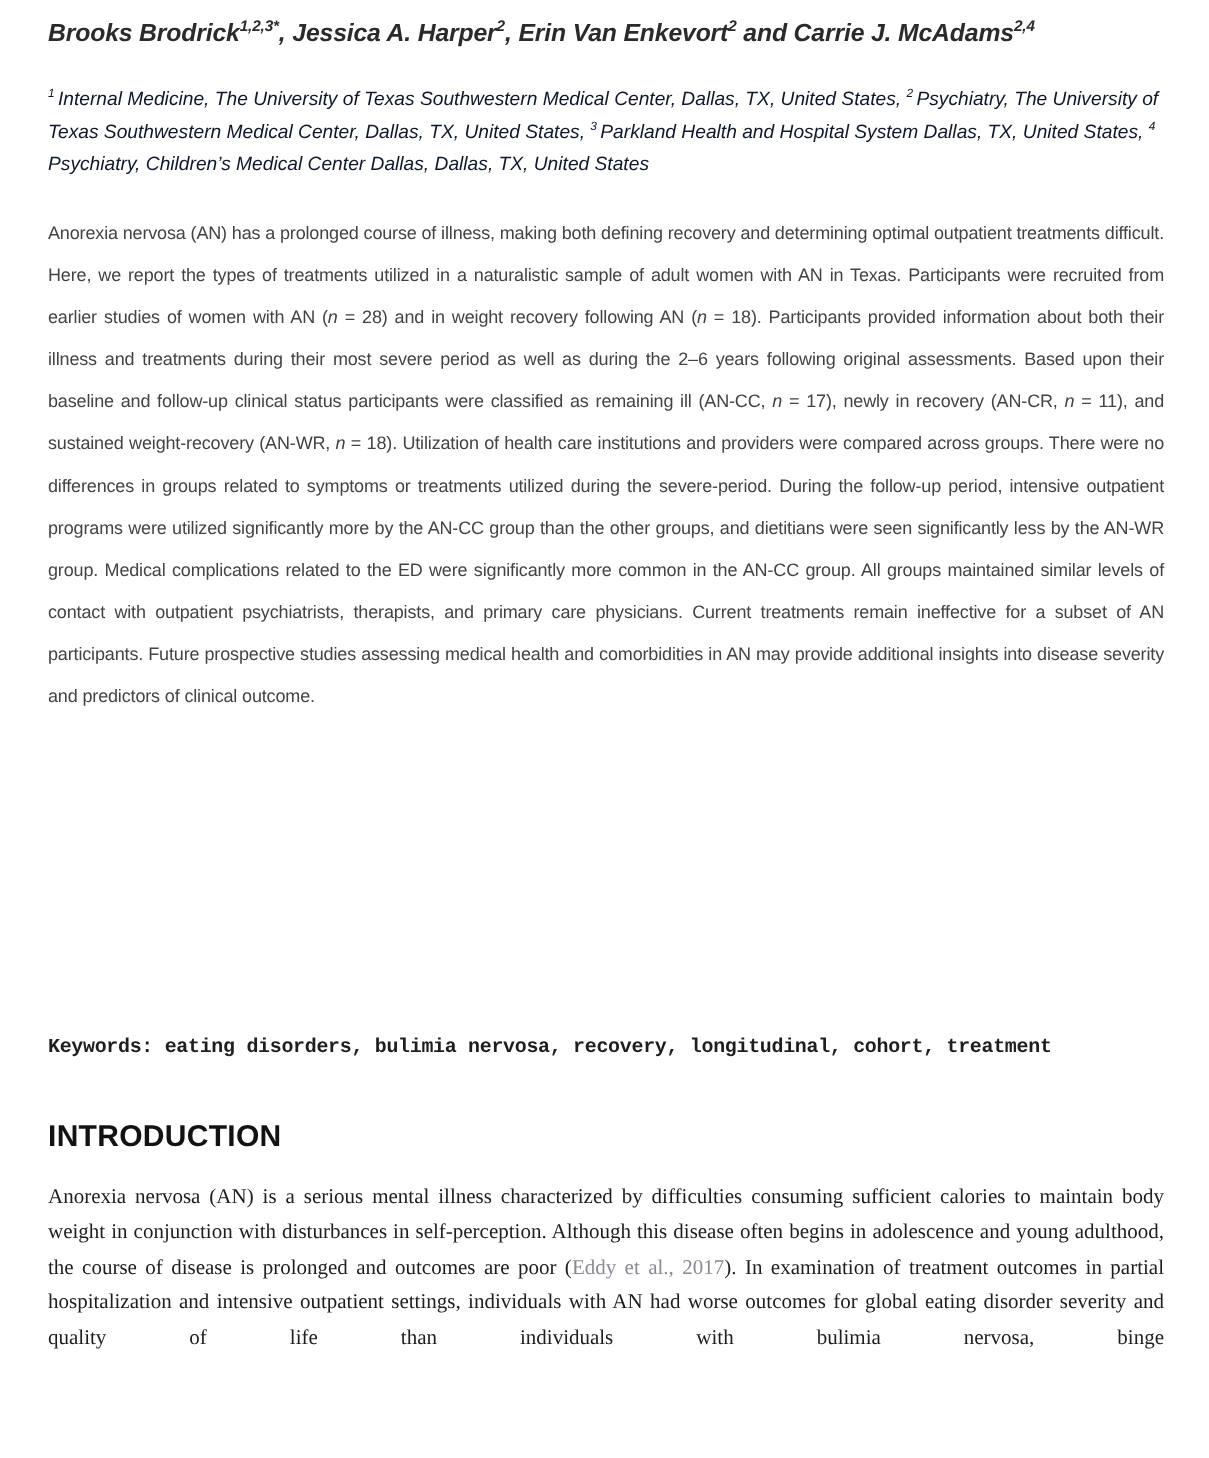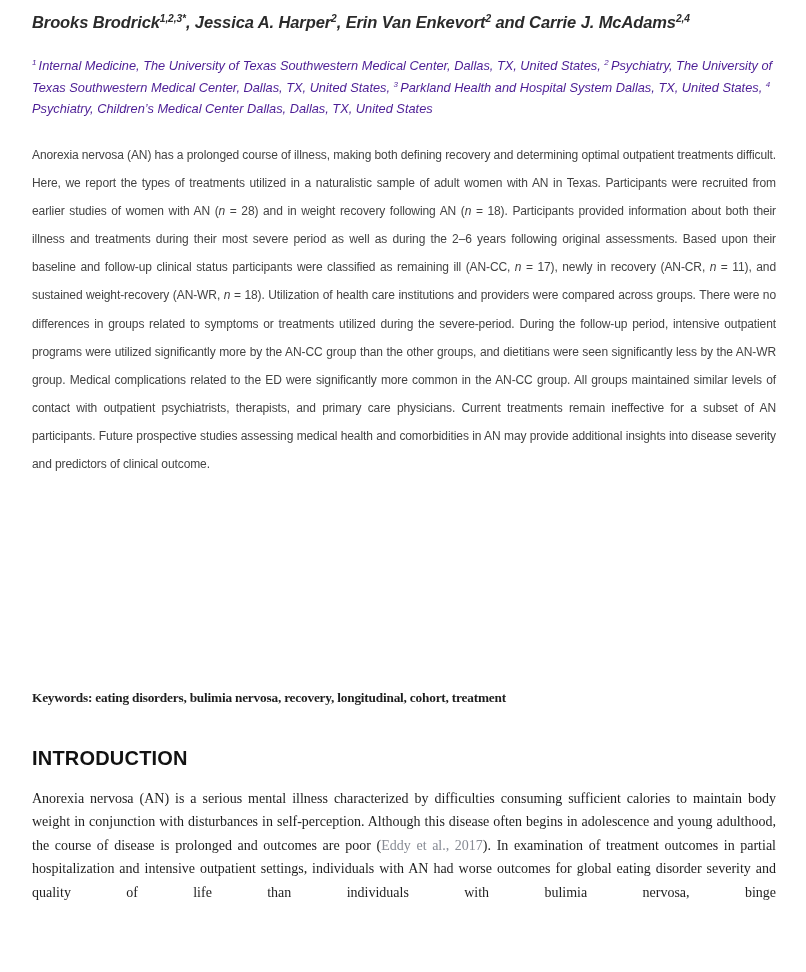--- a/index.html
+++ b/index.html
@@ -32,40 +32,40 @@
   }
   .affiliations {
     position: absolute;
     top: 55px;
     left: 0;
     width: 744px;
     font-family: "Liberation Sans", sans-serif;
     font-size: 12.8px;
     font-style: italic;
     line-height: 21.5px;
-    color: #4c1d95;
+    color: #0f172a;
   }
   .abstract {
     position: absolute;
     top: 141px;
     left: 0;
     width: 744px;
     font-family: "Liberation Sans", sans-serif;
     font-size: 12px;
     line-height: 28.1px;
     color: #434343;
     text-align: justify;
     letter-spacing: -0.1px;
   }
   .keywords {
     position: absolute;
     top: 690px;
     left: 0;
     width: 744px;
-    font-family: Liberation Serif, serif;
+    font-family: Liberation Mono, monospace;
     font-size: 13.3px;
     font-weight: bold;
     color: #1e1e1e;
     letter-spacing: -0.2px;
   }
   .section-heading {
     position: absolute;
     top: 747px;
     left: 0;
     width: 744px;

